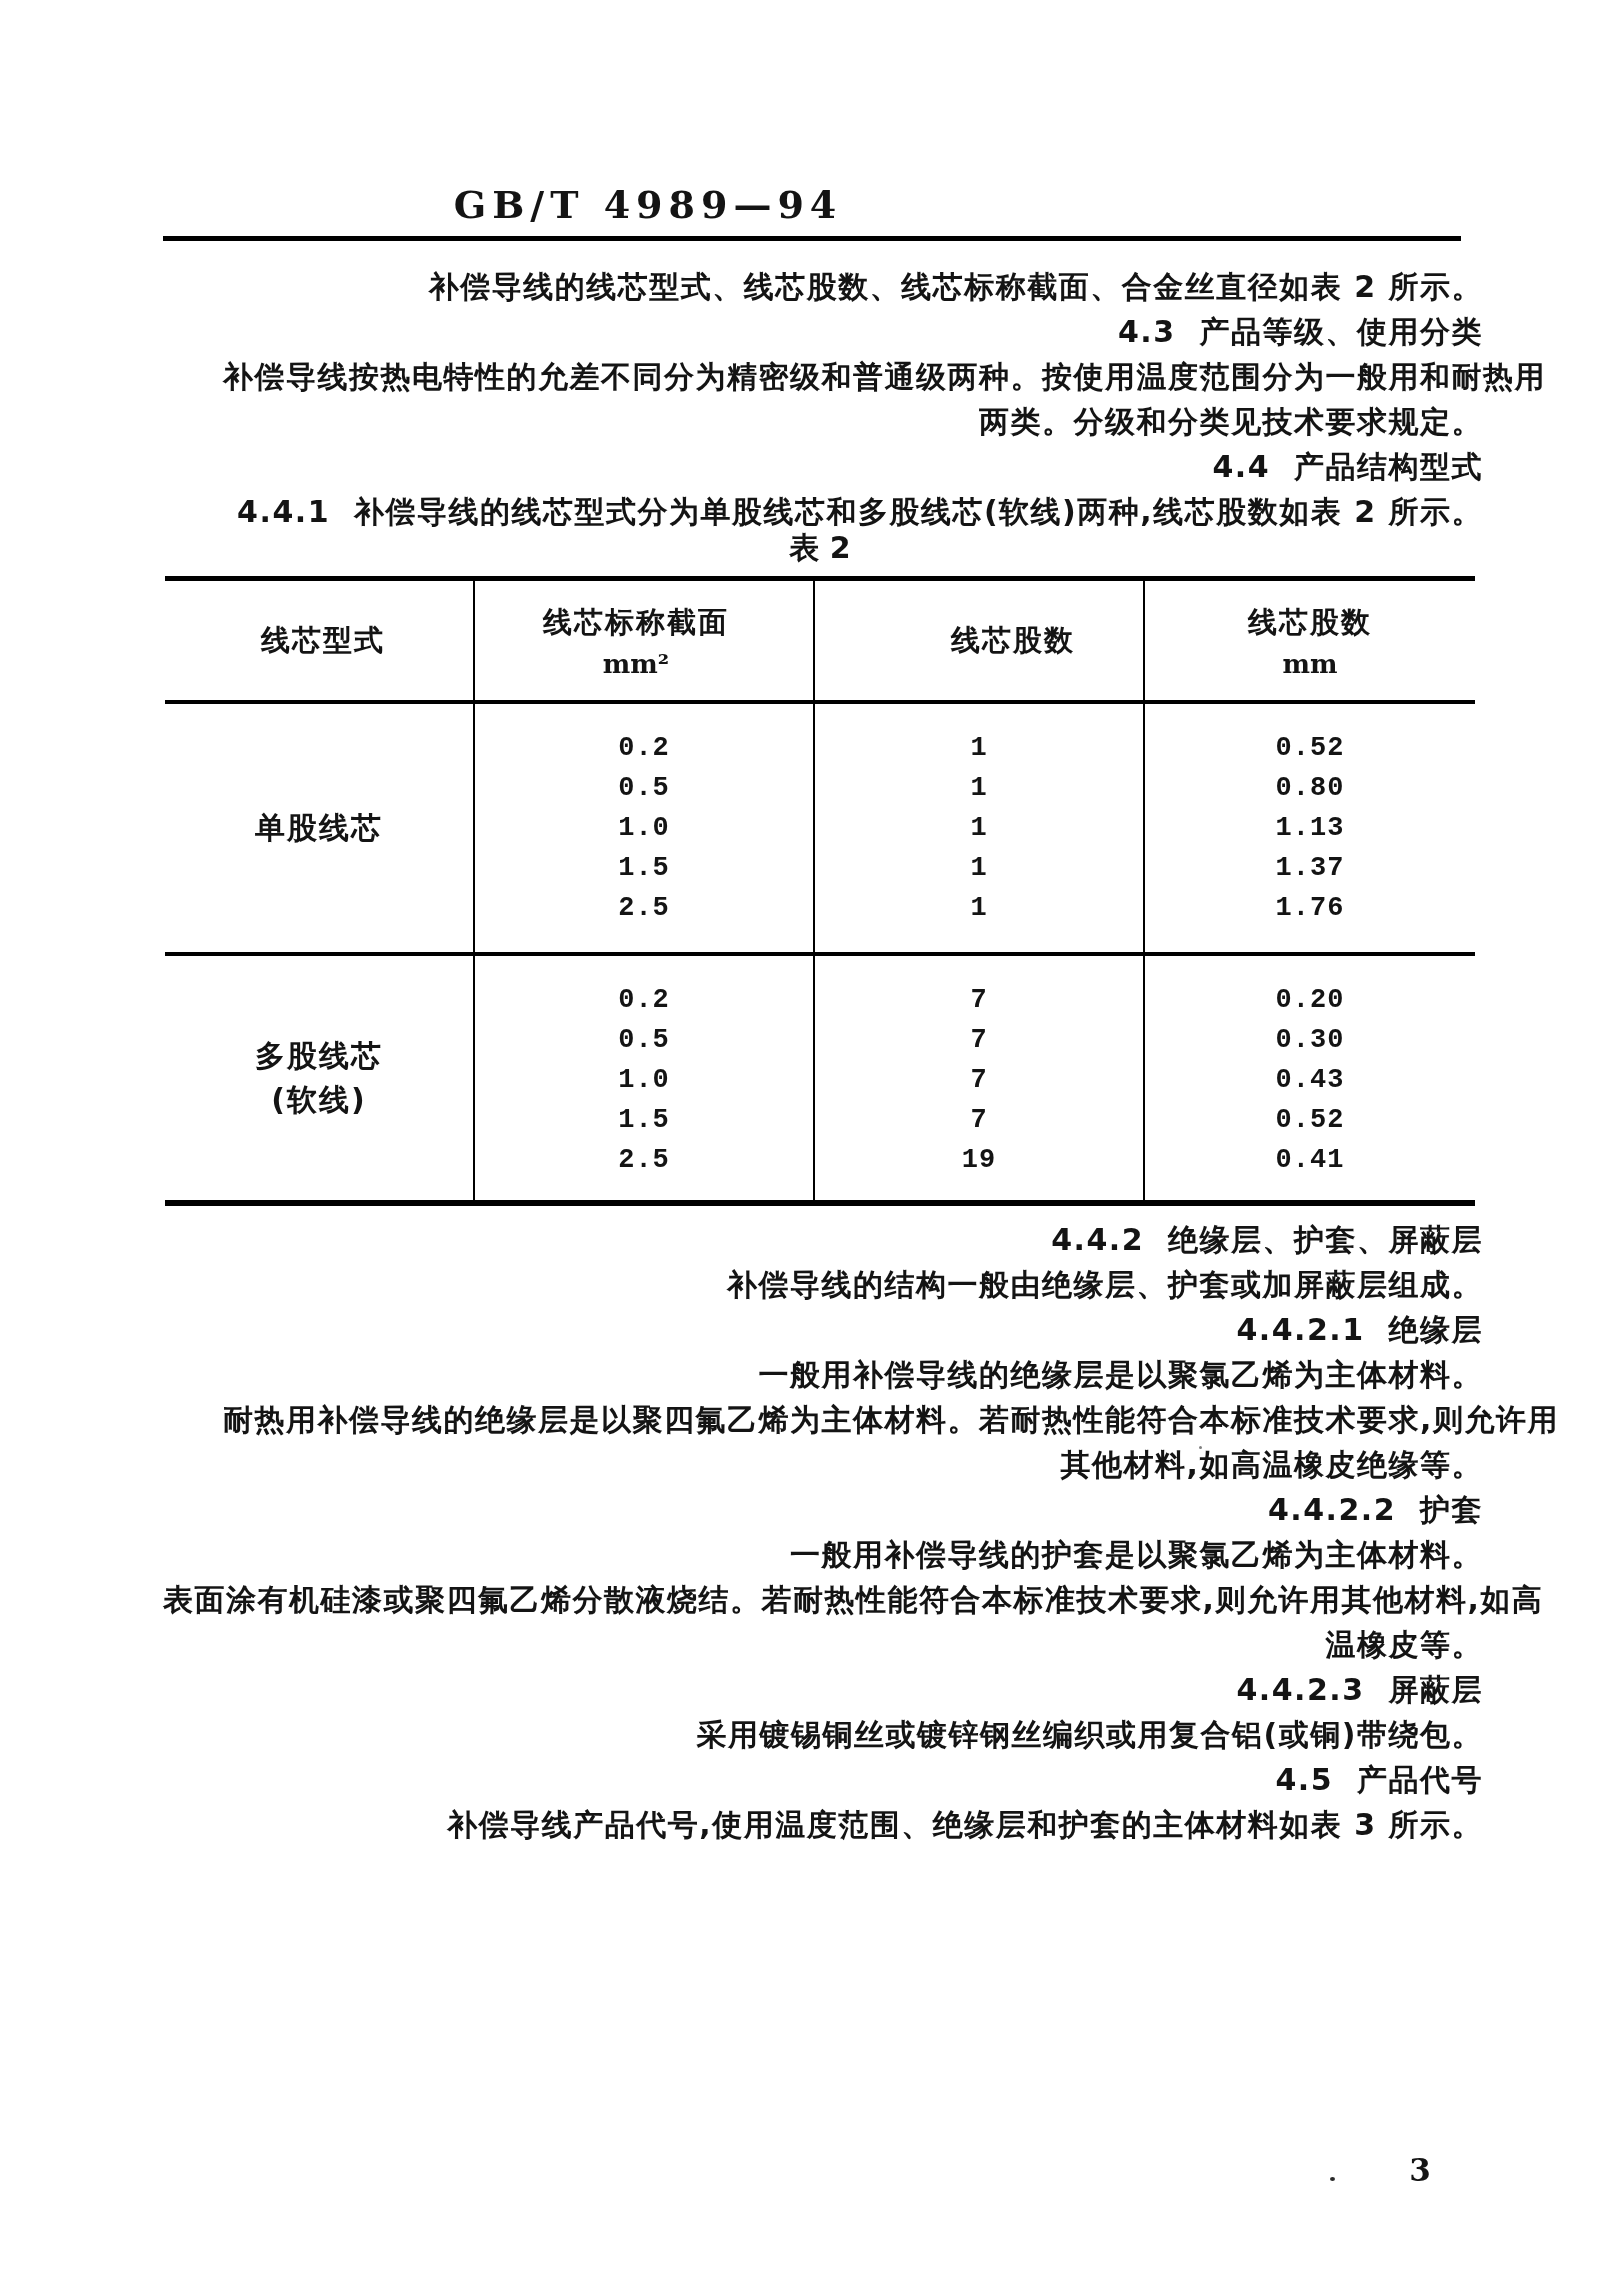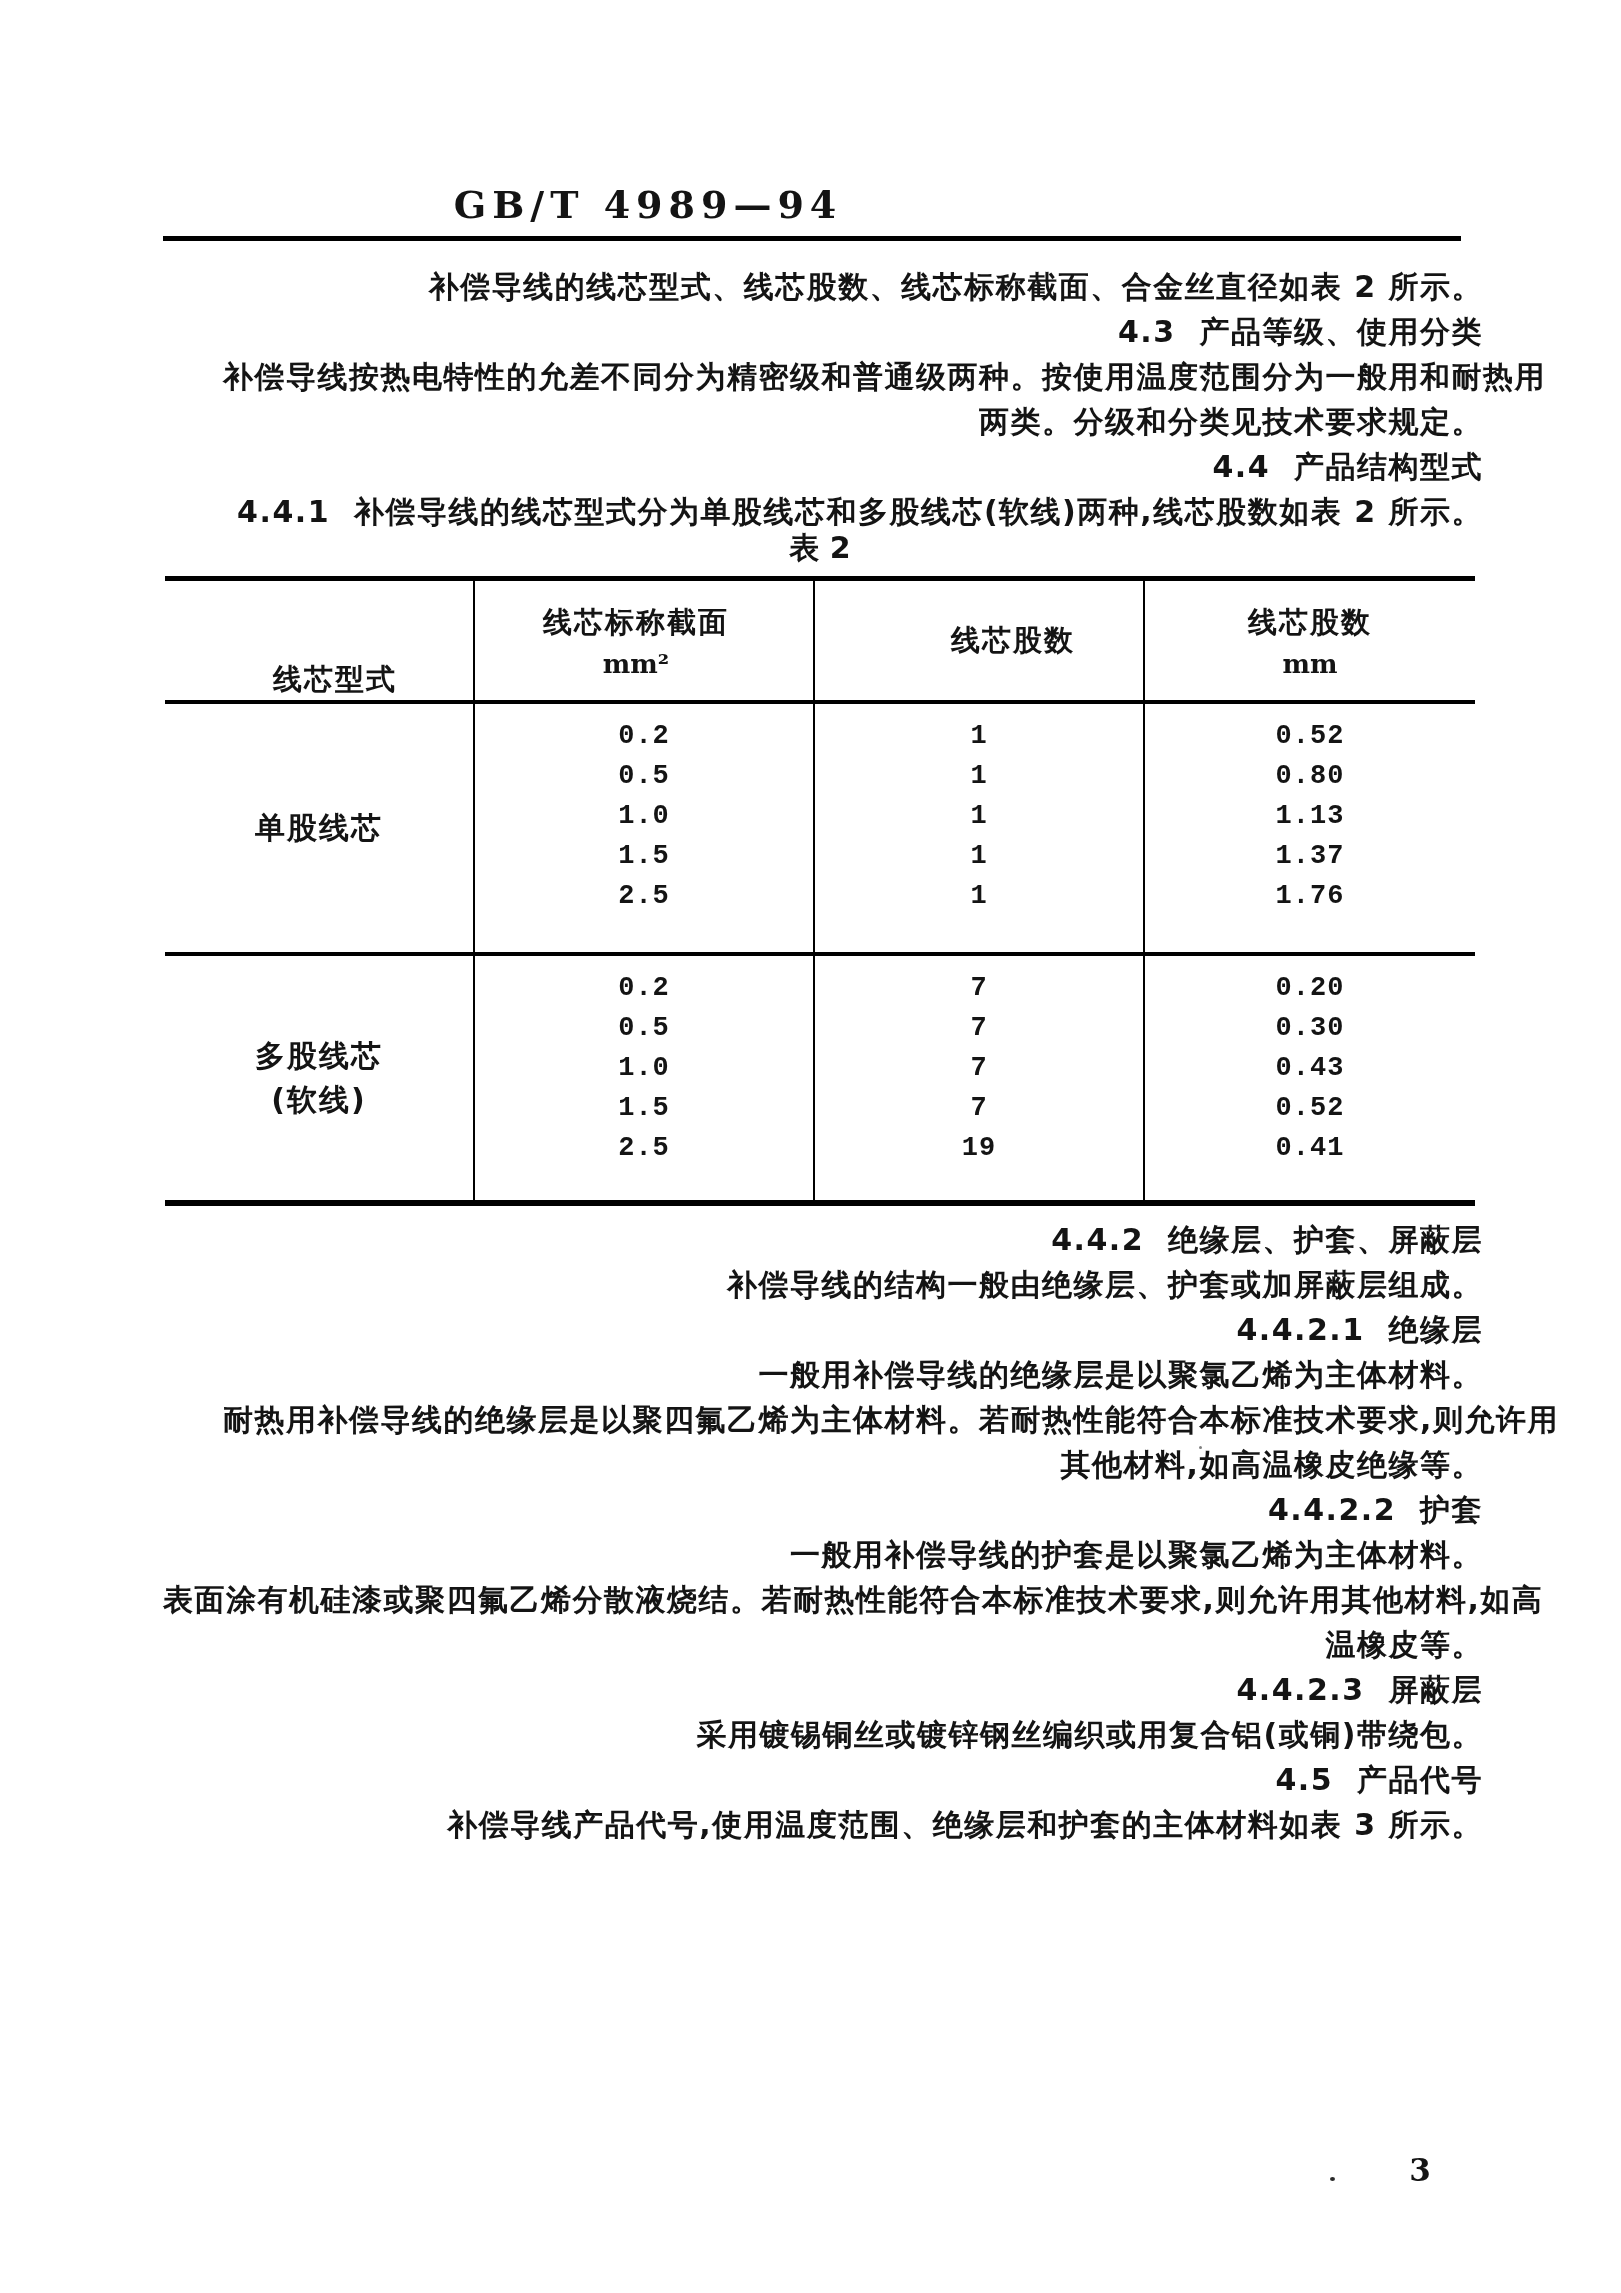--- a/index.html
+++ b/index.html
@@ -67,34 +67,34 @@
   .hsep-head { top: 119px; }
   .hsep-group { top: 371px; }
 
   .thcell {
     position: absolute; top: 0; height: 119px;
     display: flex; flex-direction: column; justify-content: center; align-items: center;
     row-gap: 6px;
   }
   .thcell .t { font-size: 29px; font-weight: 700; letter-spacing: 2px; white-space: pre; }
   .thcell .u { font-family: "DejaVu Serif", serif; font-weight: 700; font-size: 26px; }
-  .thc1 { left: 16px;    width: 308px; justify-content: flex-end; }
+  .thc1 { left: 4px;    width: 308px; }
   .thc2 { left: 294px; width: 338px; margin-left: 8px; }
   .thc3 { left: 650px; width: 396px; align-items: center; }
   .thc4 { left: 980px; width: 330px; }
 
   .grp-label {
     position: absolute; left: 0; width: 308px;
     display: flex; flex-direction: column; justify-content: center; align-items: center;
     font-size: 30px; font-weight: 700; letter-spacing: 2px; line-height: 44px;
     white-space: pre;
   }
   .grp1-y { top: 123px; height: 248px; }
   .grp2-y { top: 375px; height: 244px; }
-  .valcol { position: absolute; box-sizing: border-box; padding-top: 12px; }
+  .valcol { position: absolute; box-sizing: border-box; padding-top: 24px; }
   .vc-sec { left: 310px; width: 338px; }
   .vc-str { left: 650px; width: 328px; }
   .vc-dia { left: 980px; width: 330px; }
   .trow {
     height: 40px; line-height: 40px;
     text-align: center;
     font-family: "Liberation Mono", monospace;
     font-weight: 700; font-size: 27px; letter-spacing: 1px;
   }
 

